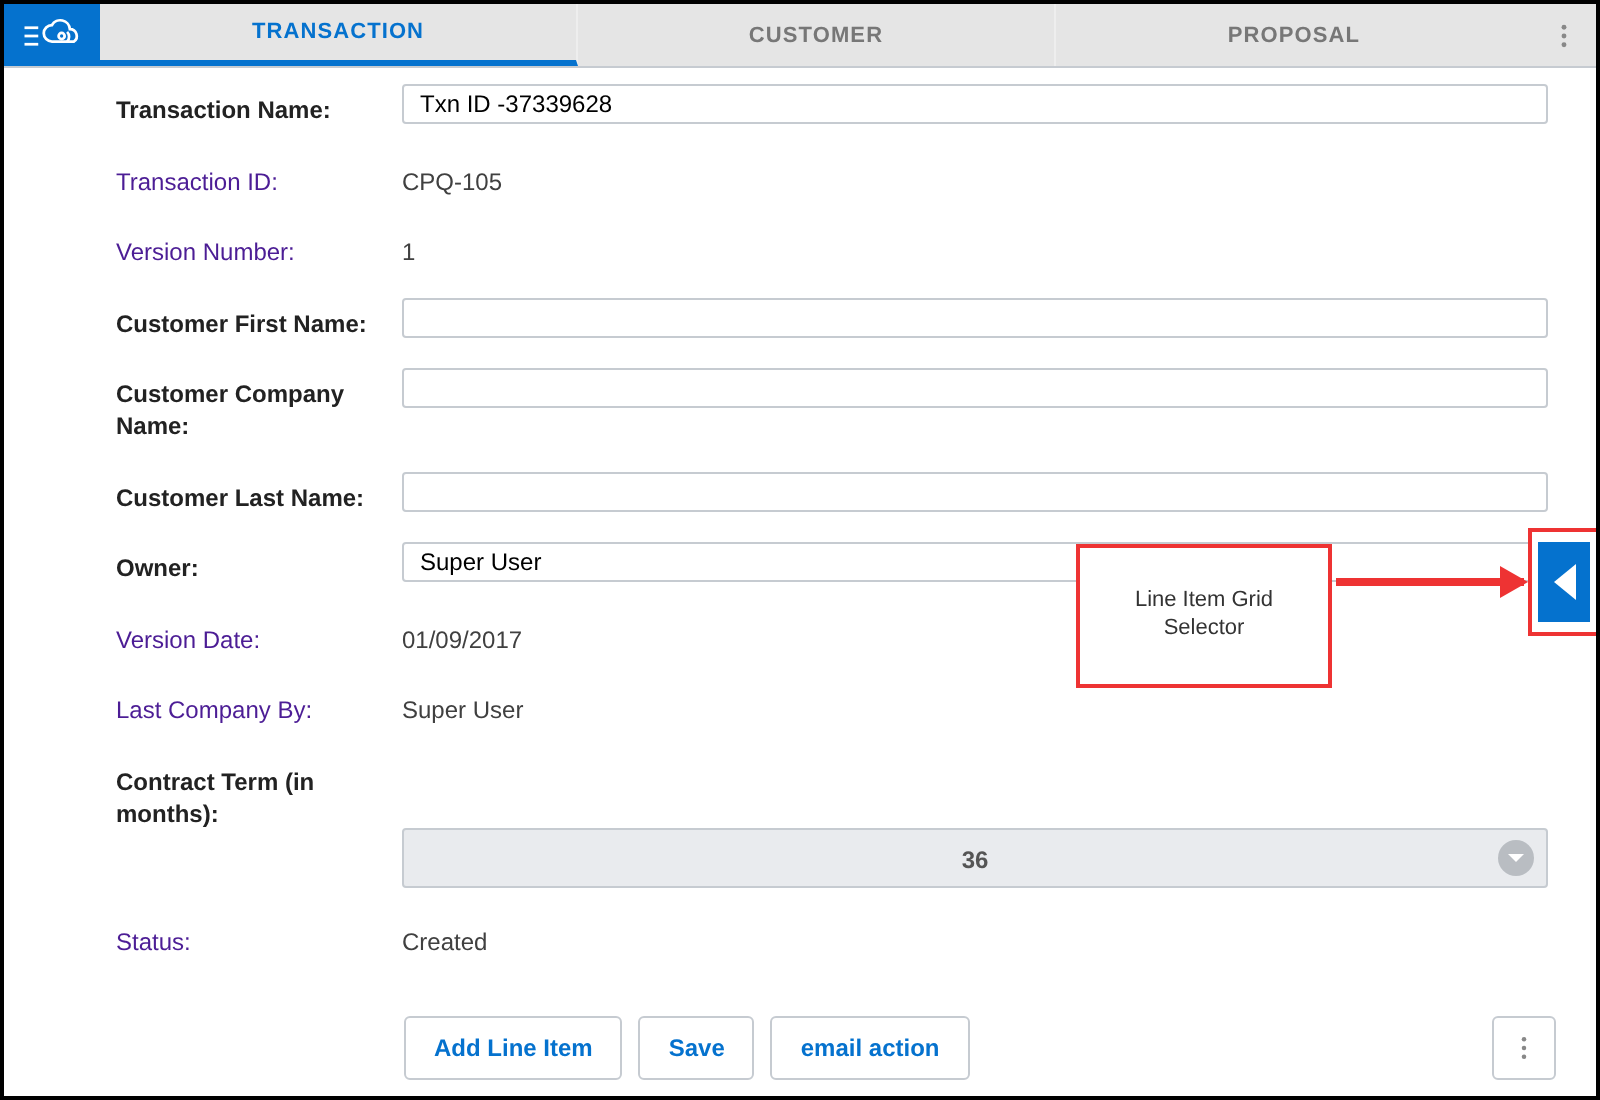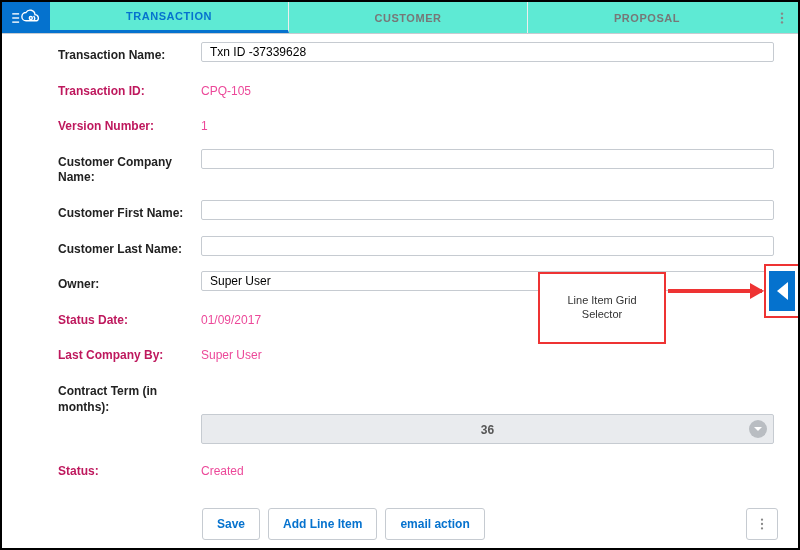--- a/index.html
+++ b/index.html
@@ -1,30 +1,30 @@
 <!DOCTYPE html>
 <html><head>
 <meta charset="utf-8">
 <style>
   * { box-sizing: border-box; }
   html, body { margin: 0; padding: 0; font-family: Arial, Helvetica, sans-serif; font-size: 13px; color: #333; }
   .frame { width: 800px; height: 550px; border: 2px solid #000; position: relative; background: #fff; overflow: hidden; }
-  .topbar { height: 32px; background: #5eead4; display: flex; align-items: stretch; border-bottom: 1px solid #c6cbd1; }
+  .topbar { height: 32px; background: #e5e5e5; display: flex; align-items: stretch; border-bottom: 1px solid #c6cbd1; }
   .brand { width: 48px; background: #0572ce; display: flex; align-items: center; justify-content: center; color: #fff; flex: 0 0 48px; }
   .brand svg { width: 34px; height: 22px; }
   .tabs { flex: 1; display: flex; }
   .tab { flex: 1; display: flex; align-items: center; justify-content: center; font-size: 11px; letter-spacing: .05em; font-weight: 700; color: #777; cursor: pointer; border-right: 1px solid #eee; }
   .tab.active { color: #0572ce; border-bottom: 3px solid #0572ce; }
   .tab:last-of-type { border-right: none; }
   .tb-more { width: 32px; display: flex; align-items: center; justify-content: center; cursor: pointer; color: #888; }
   .body { position: absolute; top: 32px; left: 0; right: 0; bottom: 48px; overflow-y: auto; padding: 8px 24px 0 24px; }
   .row { display: flex; align-items: flex-start; margin-bottom: 14px; line-height: 1.3; justify-content: space-between; }
   .row .label { width: 175px; flex: 0 0 175px; font-size: 12px; color: #222; font-weight: 700; padding-top: 6px; padding-left: 32px; }
-  .row .label.nobold { font-weight: 700; color: #be185d; }
-  .row .value { flex: 1; padding-top: 6px; font-size: 12px; color: #ec4899; }
+  .row .label.nobold { font-weight: 400; color: #4c1d95; }
+  .row .value { flex: 1; padding-top: 6px; font-size: 12px; color: #404040; }
   .row .input { flex: 1; }
   .row .input input { width: 100%; height: 20px; border: 1px solid #c6cbd1; border-radius: 2px; padding: 0 8px; font-size: 12px; }
   .row .select { flex: 1; position: relative; }
   .row .select .selbox { width: 100%; height: 30px; line-height: 30px; background: #e9ebee; border: 1px solid #c6cbd1; border-radius: 2px; text-align: center; font-size: 12px; font-weight: 700; color: #555; position: relative; margin-top: 36px; }
   .row .select .chev { position: absolute; right: 6px; top: 50%; transform: translateY(-50%); width: 18px; height: 18px; background: #b9bdc2; border-radius: 50%; display: flex; align-items: center; justify-content: center; }
   .row .select .chev svg { width: 10px; height: 10px; fill: #fff; }
   .actions { position: absolute; left: 0; right: 0; bottom: 0; height: 48px; background: #fff; display: flex; align-items: center; padding-left: 200px; gap: 8px; border-top: 0px solid #eee; }
   .btn { height: 32px; border: 1px solid #c6cbd1; background: #fff; border-radius: 3px; color: #0572ce; font-weight: 700; font-size: 12px; padding: 0 14px; cursor: pointer; }
   .action-more { position: absolute; right: 20px; bottom: 8px; width: 32px; height: 32px; border: 1px solid #c6cbd1; border-radius: 3px; display: flex; align-items: center; justify-content: center; color: #888; cursor: pointer; }
   
@@ -74,37 +74,37 @@
     </div>
     <div class="row">
       <div class="label nobold">Transaction ID:</div>
       <div class="value">CPQ-105</div>
     </div>
     <div class="row">
       <div class="label nobold">Version Number:</div>
       <div class="value">1</div>
     </div>
     <div class="row">
-      <div class="label">Customer Company Name:</div>
+      <div class="label">Customer First Name:</div>
       <div class="input"><input type="text" value="" style=""></div>
     </div>
     <div class="row">
-      <div class="label">Customer First Name:</div>
+      <div class="label">Customer Company Name:</div>
       <div class="input"><input type="text" value="" style=""></div>
     </div>
     <div class="row">
       <div class="label">Customer Last Name:</div>
       <div class="input"><input type="text" value="" style=""></div>
     </div>
     <div class="row">
       <div class="label">Owner:</div>
       <div class="input"><input type="text" value="Super User" style=""></div>
     </div>
     <div class="row">
-      <div class="label nobold">Status Date:</div>
+      <div class="label nobold">Version Date:</div>
       <div class="value">01/09/2017</div>
     </div>
     <div class="row">
       <div class="label nobold">Last Company By:</div>
       <div class="value">Super User</div>
     </div>
     <div class="row">
       <div class="label">Contract Term (in months):</div>
       <div class="select">
         <div class="selbox">
@@ -121,22 +121,22 @@
       <div class="label nobold">Status:</div>
       <div class="value">Created</div>
     </div>
     <div class="row">
       <div class="label nobold">Last Updated:</div>
       <div class="value">01/09/2017 11:31 AM</div>
     </div>
   </div>
 
   <div class="actions">
+    <button class="btn">Add Line Item</button>
     <button class="btn">Save</button>
-    <button class="btn">Add Line Item</button>
     <button class="btn">email action</button>
   </div>
   <div class="action-more kebab">
     <svg viewBox="0 0 16 16">
         <circle cx="8" cy="3" r="1.3" fill="currentColor"></circle>
         <circle cx="8" cy="8" r="1.3" fill="currentColor"></circle>
         <circle cx="8" cy="13" r="1.3" fill="currentColor"></circle>
       </svg>
   </div>
 

